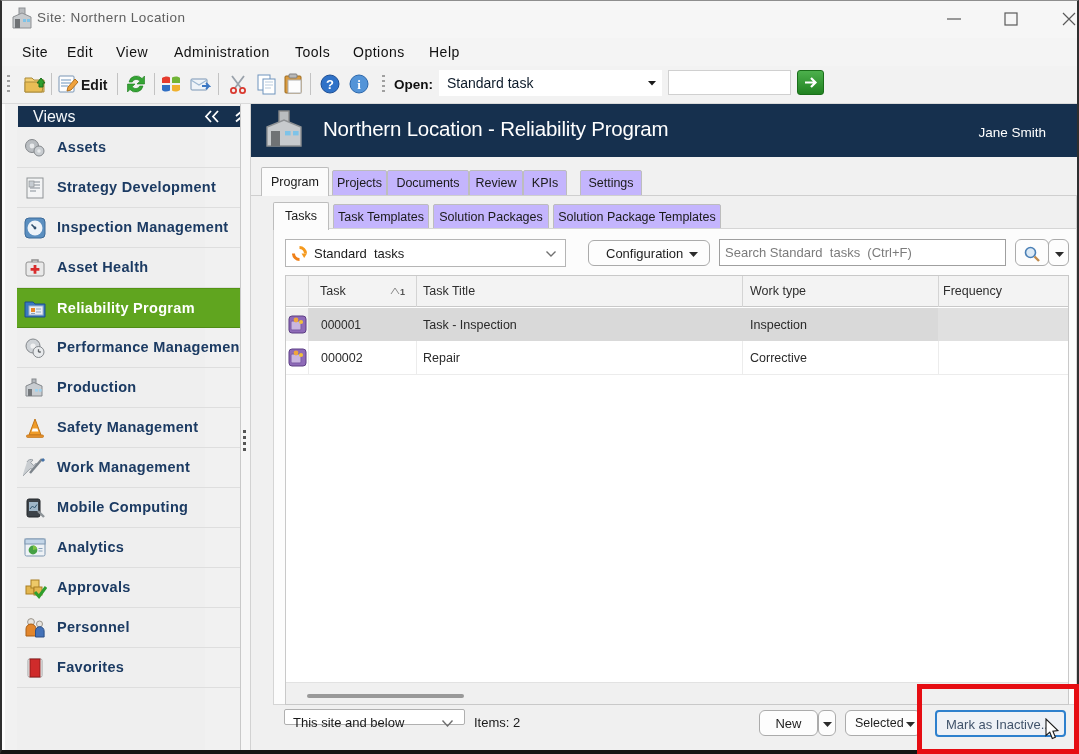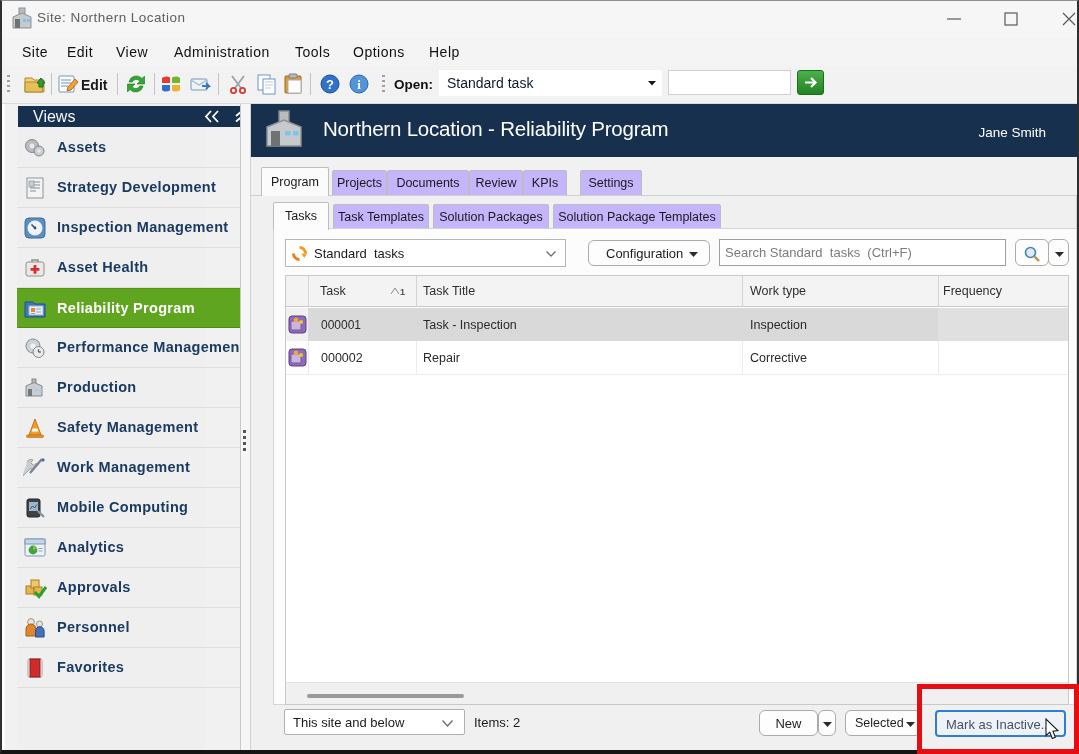--- a/index.html
+++ b/index.html
@@ -409,21 +409,21 @@
       </div>
 
       <div class="abs" style="left:0;top:406px;width:782px;height:22px;background:#f0f0f0;border-top:1px solid #e2e2e2">
         <div class="abs" style="left:21px;top:11px;width:157px;height:4px;background:#999;border-radius:2px"></div>
       </div>
     </div>
 
   </div>
 </div>
 
-<div class="abs" style="left:284px;top:709px;width:181px;height:26px;background:#fff;border:1px solid #b0b0b0;border-radius:2px;z-index:5">
+<div class="abs" style="left:284px;top:709px;width:181px;height:16px;background:#fff;border:1px solid #b0b0b0;border-radius:2px;z-index:5">
   <span style="position:absolute;left:8px;top:5px;font-size:13px;color:#1a1a1a">This site and below</span>
   <svg style="position:absolute;right:10px;top:9px" width="13" height="9">
       <path d="M1.5 1.5 L6.5 7 L11.5 1.5" stroke="#6e6e6e" stroke-width="1.4" fill="none"></path>
     </svg>
 </div>
 <div class="abs" style="left:474px;top:715px;font-size:13px;color:#1a1a1a;z-index:5">Items: 2</div>
 <div class="btn" style="left:759px;top:710px;width:59px;height:26px;z-index:5">
     <div style="top:5px">New</div>
   </div>
 <div class="btn" style="left:818px;top:710px;width:18px;height:26px;z-index:5">

